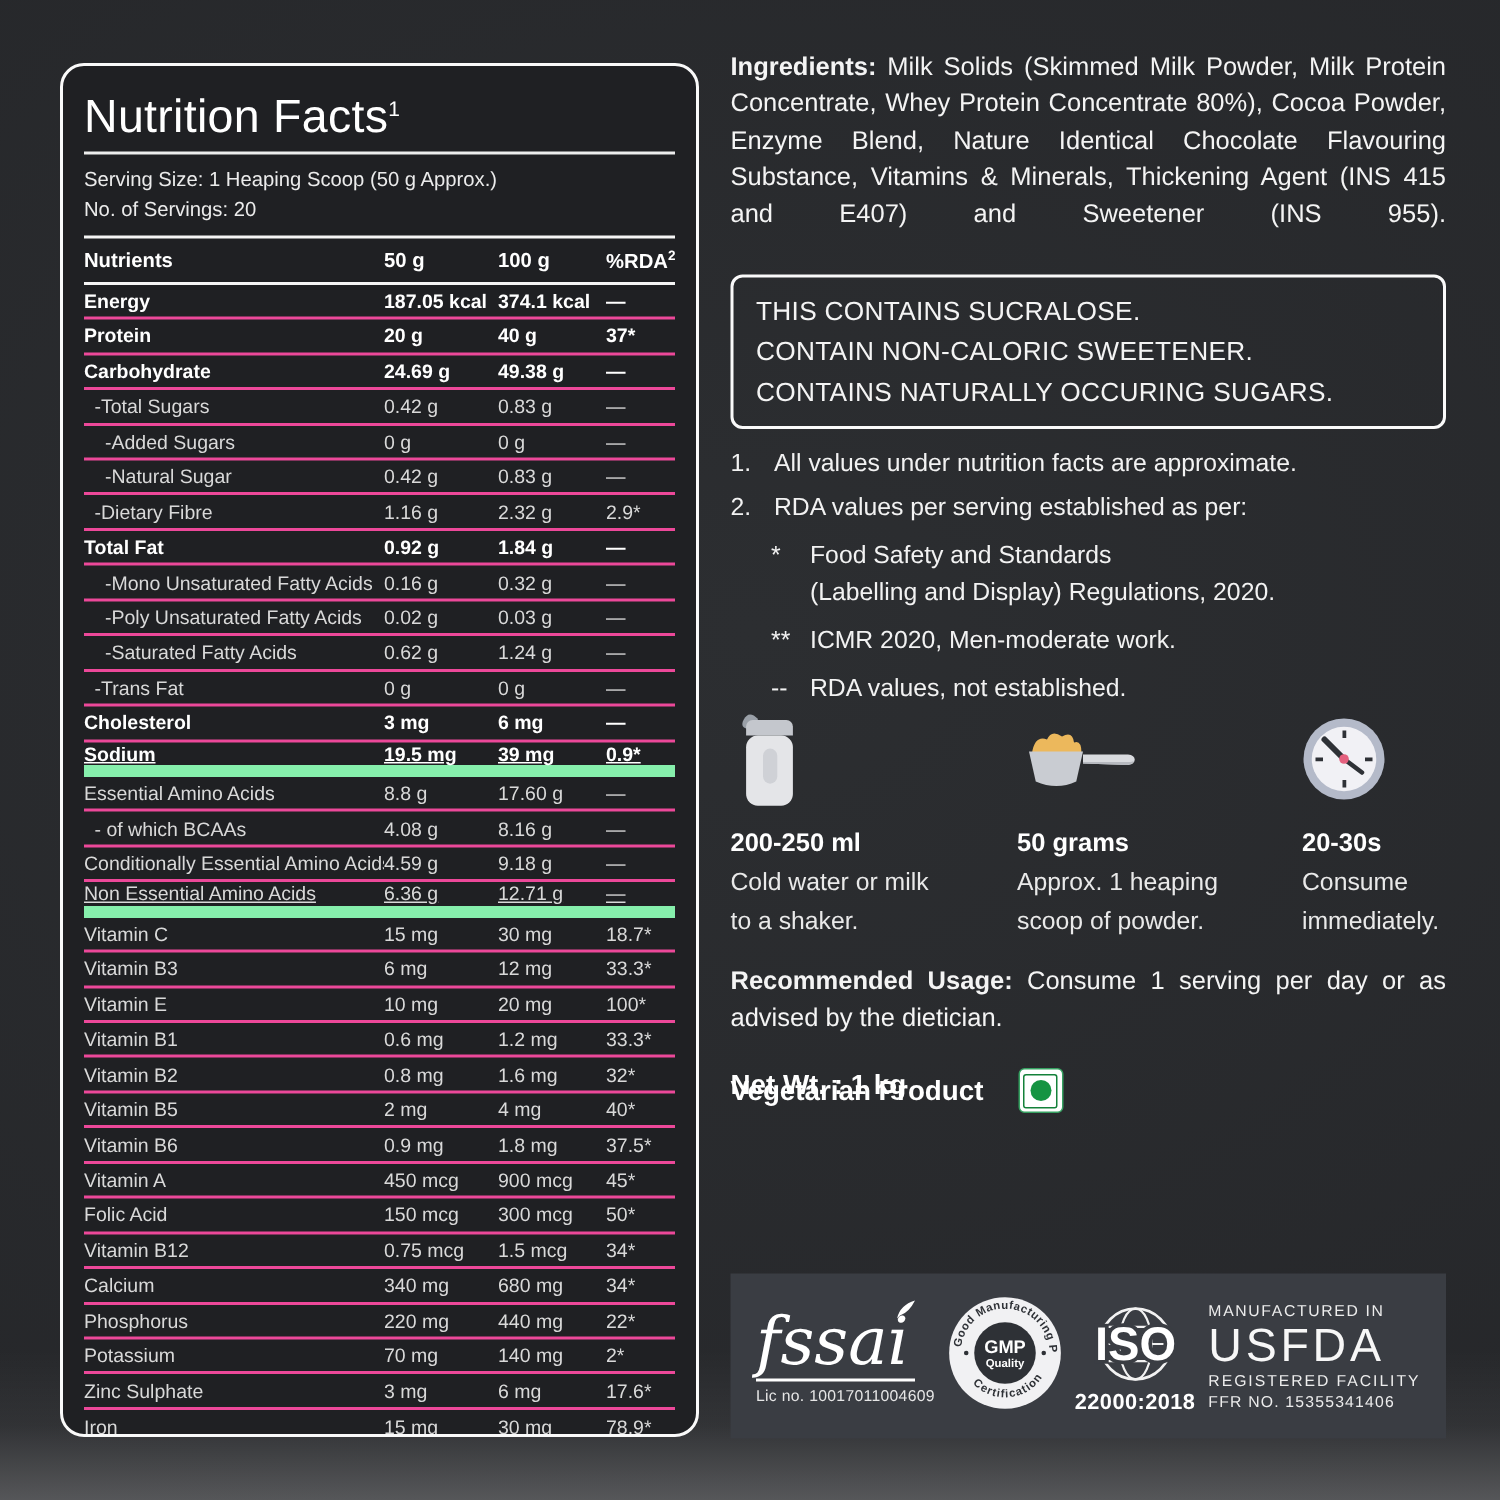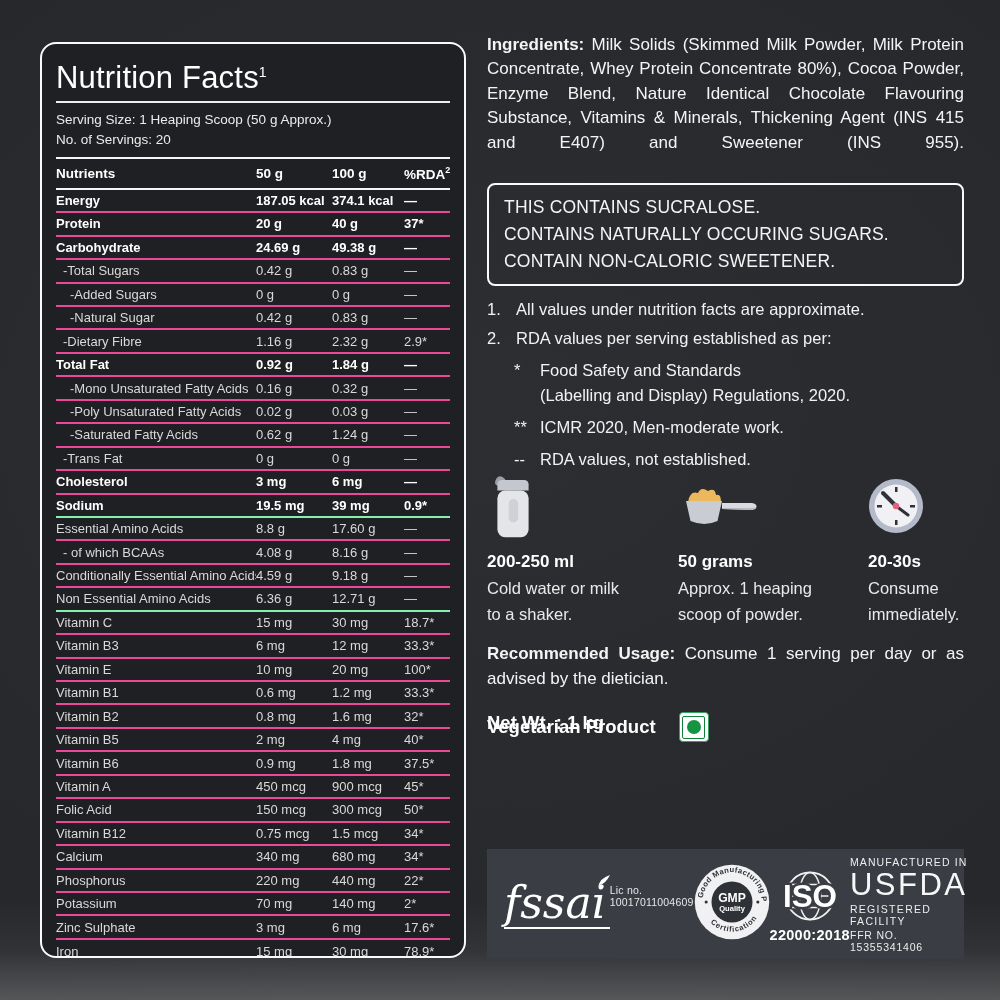--- a/index.html
+++ b/index.html
@@ -30,21 +30,21 @@
     display:flex; align-items:center; height:33px;
     border-top:2.5px solid #f5f5f5; border-bottom:2.5px solid #f5f5f5;
     font-size:13.5px; font-weight:700; color:#ffffff;
   }
   .nf-header sup { font-size:9px; }
   .nf-row {
     display:flex; align-items:center; height:23.45px;
     border-bottom:2px solid #ec4899; font-size:13px; color:#d9d9d9;
   }
   .nf-row.bold { color:#ffffff; font-weight:700; }
-  .nf-row.sep-strong { border-bottom:2px solid #86efac; }
+  .nf-row.sep-strong { border-bottom:8px solid #86efac;text-decoration:underline; }
   .nf-row:last-child { border-bottom:none; }
   .nf-label { flex:1; white-space:nowrap; overflow:hidden; }
   .nf-row.ind1 .nf-label { padding-left:7px; }
   .nf-row.ind2 .nf-label { padding-left:14px; }
   .nf-v50 { width:76px; flex:none; }
   .nf-v100 { width:72px; flex:none; }
   .nf-rda { width:46px; flex:none; }
 
   
   .ingredients {
@@ -89,21 +89,21 @@
   .veg-dot { width:14px; height:14px; border-radius:50%; background:#159442; }
 
   .net-wt { position:absolute; left:487px; top:712px; }
   .origin { position:absolute; left:487px; top:847px; }
 
   .cert-box {
     position:absolute; left:487px; top:849px; width:477px; height:110px;
     background:#3a3d43; display:flex; align-items:center; justify-content:space-between;
     padding:0 17px;
   }
-  .fssai { display:flex; flex-direction:row; align-items:flex-start; }
+  .fssai { display:flex; flex-direction:column; align-items:flex-start; }
   .fssai-text {
     font-family:"DejaVu Serif", serif; font-style:italic; font-size:44px; line-height:46px;
     color:#ffffff; border-bottom:2.5px solid #ffffff; padding:0 4px 1px 0; position:relative;
   }
   .fssai-leaf { position:absolute; right:-2px; top:-6px; }
   .fssai-lic { font-size:10.5px; color:#e6e6e6; margin-top:4px; letter-spacing:0.2px; }
 
   .iso-block { display:flex; flex-direction:column; align-items:center; }
   .iso-sub { font-size:14.5px; font-weight:700; color:#ffffff; margin-top:1px; letter-spacing:0.3px; }
 
@@ -363,22 +363,22 @@
           <span class="nf-v100">30 mg</span>
           <span class="nf-rda">78.9*</span>
         </div>
       </div>
   </div>
 
   <div class="ingredients"><b>Ingredients:</b><span> Milk Solids (Skimmed Milk Powder, Milk Protein Concentrate, Whey Protein Concentrate 80%), Cocoa Powder, Enzyme Blend, Nature Identical Chocolate Flavouring Substance, Vitamins &amp; Minerals, Thickening Agent (INS 415 and E407) and Sweetener (INS 955).</span></div>
 
   <div class="warning-box">
     <div>THIS CONTAINS SUCRALOSE.</div>
+    <div>CONTAIN NON-CALORIC SWEETENER.</div>
     <div>CONTAINS NATURALLY OCCURING SUGARS.</div>
-    <div>CONTAIN NON-CALORIC SWEETENER.</div>
   </div>
 
   <div class="notes">
     <div class="note">
       <span class="m">1.</span>
       <span>All values under nutrition facts are approximate.</span>
     </div>
     <div class="note">
       <span class="m">2.</span>
       <span>RDA values per serving established as per:</span>

